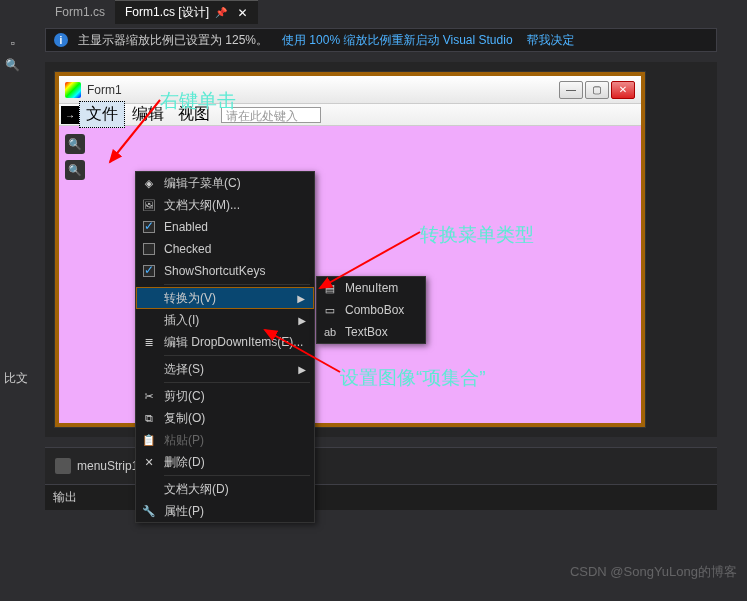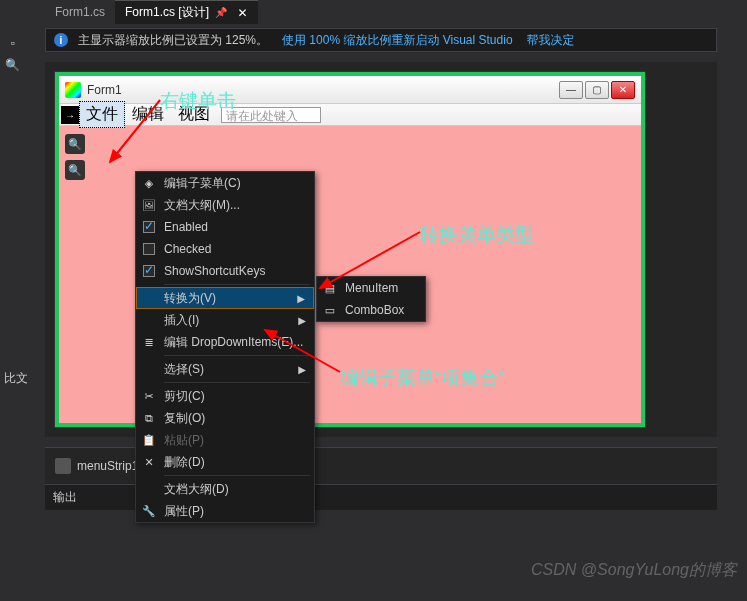--- a/index.html
+++ b/index.html
@@ -13,21 +13,21 @@
 
 .toolbar-left { position: absolute; left: 0; top: 30px; width: 25px; display: flex; flex-direction: column; gap: 4px; padding: 4px; }
 .toolbar-left .tl-icon { width: 18px; height: 18px; display: flex; align-items: center; justify-content: center; color: #ccc; font-size: 12px; }
 
 .notification { display: flex; align-items: center; background: #1b1b1c; border: 1px solid #3f3f46; height: 24px; padding: 0 8px; margin: 4px 30px 4px 45px; gap: 10px; }
 .notification .info-icon { width: 14px; height: 14px; border-radius: 50%; background: #2e7cd6; color: #fff; display: flex; align-items: center; justify-content: center; font-size: 10px; font-weight: bold; }
 .notification .msg { color: #ccc; }
 .notification .link { color: #4db2ff; margin-left: 4px; }
 
 .designer { margin: 10px 30px 10px 45px; background: #252526; padding: 10px; position: relative; }
-.form-window { width: 590px; height: 355px; background: #fca5a5; border: 4px solid #22c55e; box-shadow: 0 0 0 1px #333; position: relative; }
+.form-window { width: 590px; height: 355px; background: #f0abfc; border: 4px solid #a16207; box-shadow: 0 0 0 1px #333; position: relative; }
 .titlebar { height: 28px; background: linear-gradient(#fff, #e8e8e8); display: flex; align-items: center; padding: 0 6px; border-bottom: 1px solid #ccc; }
 .titlebar .form-icon { width: 16px; height: 16px; background: linear-gradient(135deg,#f00,#ff0,#0f0,#0ff,#00f); border-radius: 2px; margin-right: 6px; }
 .titlebar .title { color: #333; flex: 1; }
 .titlebar .winbtn { width: 24px; height: 18px; border: 1px solid #888; margin-left: 2px; display: flex; align-items: center; justify-content: center; background: linear-gradient(#f8f8f8,#ddd); font-size: 10px; color: #333; border-radius: 2px; }
 .titlebar .winbtn.close { background: linear-gradient(#e88,#d22); color: #fff; border-color: #a00; }
 
 .menustrip { height: 22px; background: linear-gradient(#fafafa,#eee); border-bottom: 1px solid #ccc; display: flex; align-items: center; padding: 0 2px; position: relative; }
 .menustrip .arrow-btn { width: 18px; height: 18px; background: #000; color: #fff; display: flex; align-items: center; justify-content: center; font-size: 10px; }
 .menustrip .menu-item { padding: 2px 6px; color: #000; font-size: 16px; border: 1px solid transparent; }
 .menustrip .menu-item.selected { border: 1px dotted #000; background: #d6e5f3; }
@@ -54,21 +54,21 @@
 .annotation { position: absolute; color: #5eead4; font-size: 19px; font-weight: normal; pointer-events: none; }
 .arrow-svg { position: absolute; pointer-events: none; }
 
 .tray { border-top: 1px solid #3f3f46; margin: 0 30px 0 45px; padding: 10px; background: #252526; display: flex; align-items: center; gap: 6px; }
 .tray .tray-icon { width: 16px; height: 16px; background: #555; border-radius: 2px; }
 
 .output-bar { border-top: 1px solid #3f3f46; margin: 0 30px 0 45px; padding: 4px 8px; background: #1e1e1e; color: #ccc; }
 
 .sidebar-text { position: absolute; left: 4px; top: 370px; color: #ccc; font-size: 12px; }
 
-.watermark { position: absolute; right: 10px; bottom: 20px; color: rgba(200,200,200,.35); font-size: 16px; font-style: italic; }
+.watermark { position: absolute; right: 10px; bottom: 20px; color: rgba(200,200,200,.35); font-size: 13px; }
 </style>
 </head>
 <body>
 
 <div class="tabs">
   <div class="tab">
       <span>Form1.cs</span>
     </div>
   <div class="tab active">
       <span>Form1.cs [设计]</span>
@@ -186,25 +186,29 @@
 
 <div class="context-menu cm-sub">
   <div class="row">
       <span class="ic">▤</span>
       <span>MenuItem</span>
     </div>
   <div class="row">
       <span class="ic">▭</span>
       <span>ComboBox</span>
     </div>
+  <div class="row">
+      <span class="ic">ab</span>
+      <span>TextBox</span>
+    </div>
 </div>
 
 <div class="annotation" style="left:160px;top:88px;">右键单击</div>
 <div class="annotation" style="left:420px;top:222px;">转换菜单类型</div>
-<div class="annotation" style="left:340px;top:365px;">编辑子菜单“项集合”</div>
+<div class="annotation" style="left:340px;top:365px;">设置图像“项集合”</div>
 
 <svg class="arrow-svg" style="left:0;top:0;width:747px;height:601px;">
   <defs>
       <marker id="ah" markerWidth="8" markerHeight="8" refX="6" refY="3" orient="auto">
         <polygon points="0 0, 7 3, 0 6" fill="#f00"></polygon>
       </marker>
     </defs>
   <line x1="160" y1="100" x2="110" y2="162" stroke="#f00" stroke-width="2" marker-end="url(#ah)"></line>
   <line x1="420" y1="232" x2="320" y2="288" stroke="#f00" stroke-width="2" marker-end="url(#ah)"></line>
   <line x1="340" y1="372" x2="265" y2="330" stroke="#f00" stroke-width="2" marker-end="url(#ah)"></line>

